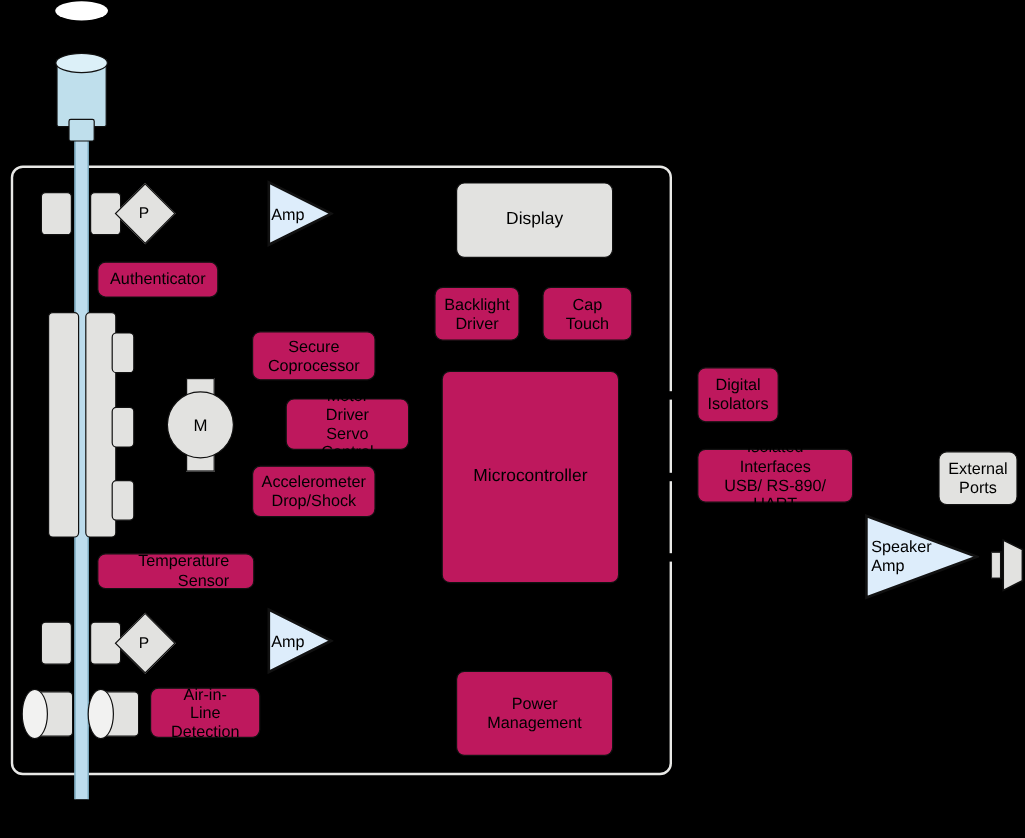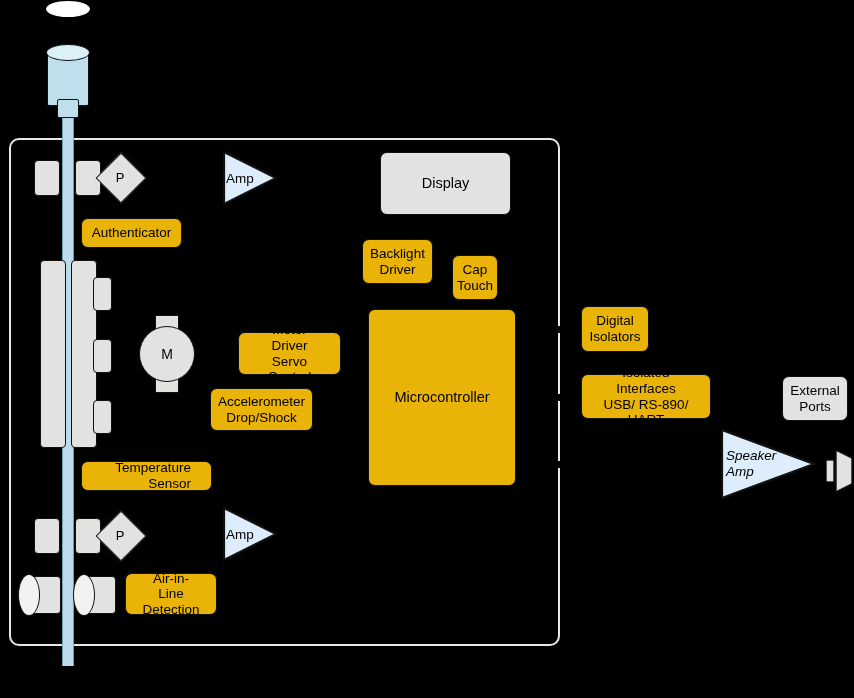--- a/index.html
+++ b/index.html
@@ -16,21 +16,21 @@
     position:absolute;box-sizing:border-box;
     display:flex;align-items:center;justify-content:center;
     text-align:center;line-height:1.15;
     border:1.4px solid #111;
     border-radius:7px;
     font-size:13.5px;
     color:#000;
     white-space:pre-line;
     padding:2px 20px;
   }
-  .blue{background:#eab308;}
+  .blue{background:#be185d;}
   .gray{background:#e2e2e0;}
   .blk.lg{font-size:14.5px;}
 
   
   #board{
     position:absolute;
     left:9px;top:138px;width:551px;height:508px;
     border:2.2px solid #e8e8e6;
     border-radius:10px;
     box-sizing:border-box;
@@ -147,20 +147,22 @@
   <div class="finger" style="left:93px;top:277px;width:17px;height:32px;"></div>
   <div class="finger" style="left:93px;top:339px;width:17px;height:32px;"></div>
   <div class="finger" style="left:93px;top:400px;width:17px;height:32px;"></div>
 
   <div class="motor-tab" id="motor-tab-top"></div>
   <div class="motor-tab" id="motor-tab-bot"></div>
   <div id="motor-circle">
     <span>M</span>
   </div>
 
+  <div class="blk blue" style="left:210px;top:276px;width:103px;height:41px;">Secure
+Coprocessor</div>
   <div class="blk blue" style="left:210px;top:332px;width:103px;height:43px;margin-left:28px;">Motor Driver
 Servo Control</div>
   <div class="blk blue" style="left:210px;top:388px;width:103px;height:43px;">Accelerometer
 Drop/Shock</div>
 
   <div class="blk blue" style="left:81px;top:461px;width:131px;height:30px;text-align:right;">Temperature Sensor</div>
 
   <div class="plate" style="left:34px;top:518px;width:24px;height:34px;"></div>
   <div class="plate" style="left:75px;top:518px;width:24px;height:34px;"></div>
 
@@ -179,35 +181,36 @@
   <div class="cyl-body" style="left:82px;top:576px;width:33px;height:36px;"></div>
   <div class="cyl-cap" style="left:73px;top:574px;width:20px;height:40px;"></div>
 
   <div class="blk blue" style="left:125px;top:573px;width:92px;height:42px;">Air-in-Line
 Detection</div>
 
   <div class="blk gray lg" style="left:380px;top:152px;width:131px;height:63px;">Display</div>
 
   <div class="blk blue" style="left:362px;top:239px;width:71px;height:45px;">Backlight
 Driver</div>
-  <div class="blk blue" style="left:452px;top:239px;width:46px;height:45px;margin-top:16px;">Cap
+  <div class="blk blue" style="left:452px;top:239px;width:75px;height:45px;">Cap
 Touch</div>
 
   <div class="blk blue lg" style="left:368px;top:309px;width:148px;height:177px;">Microcontroller</div>
 
 
+  <div class="blk blue" style="left:380px;top:559px;width:131px;height:71px;">Power Management</div>
 
   <div class="blk blue" style="left:581px;top:306px;width:68px;height:46px;">Digital
 Isolators</div>
 
   <div class="blk blue" style="left:581px;top:374px;width:130px;height:45px;">Isolated Interfaces
 USB/ RS-890/ UART</div>
 
 
-  <div class="amp-wrap" style="left:720px;top:428px;width:96px;height:72px;font-style:italic;">
+  <div class="amp-wrap" style="left:720px;top:428px;width:96px;height:72px;">
     <svg width="96" height="72" viewBox="0 0 96 72">
       <polygon points="2,2 2,70 94,36" fill="#ddedfb" stroke="#111" stroke-width="2.2"></polygon>
     </svg>
     <div class="spk-text">Speaker
 Amp</div>
   </div>
 
   <div id="speaker-icon">
     <svg width="28" height="46" viewBox="0 0 28 46">
       <rect x="0" y="12" width="8" height="22" fill="#e2e2e0" stroke="#111" stroke-width="1.4"></rect>

